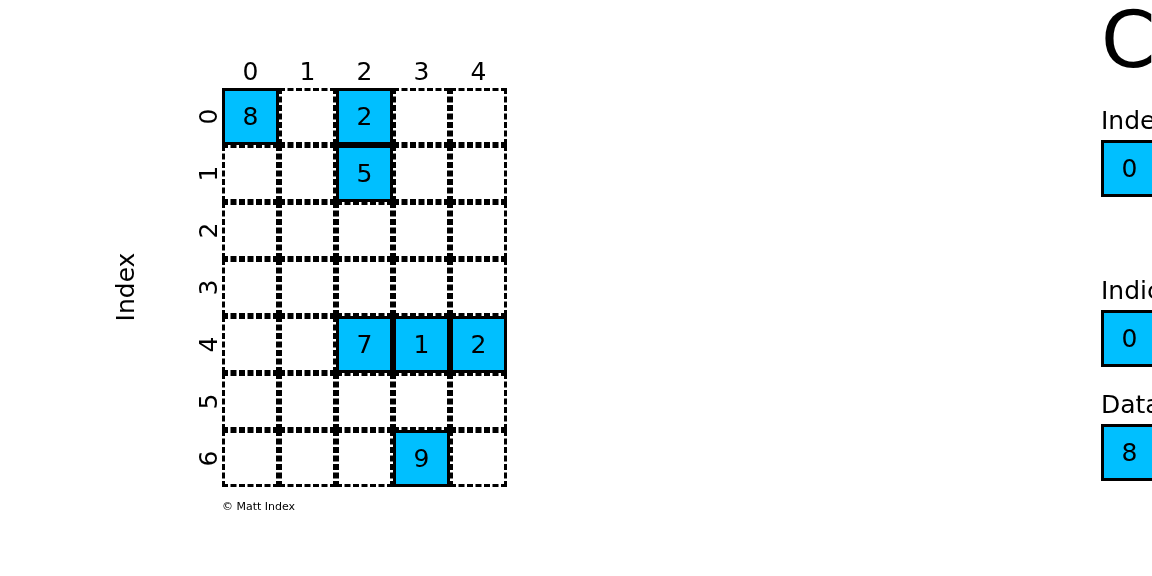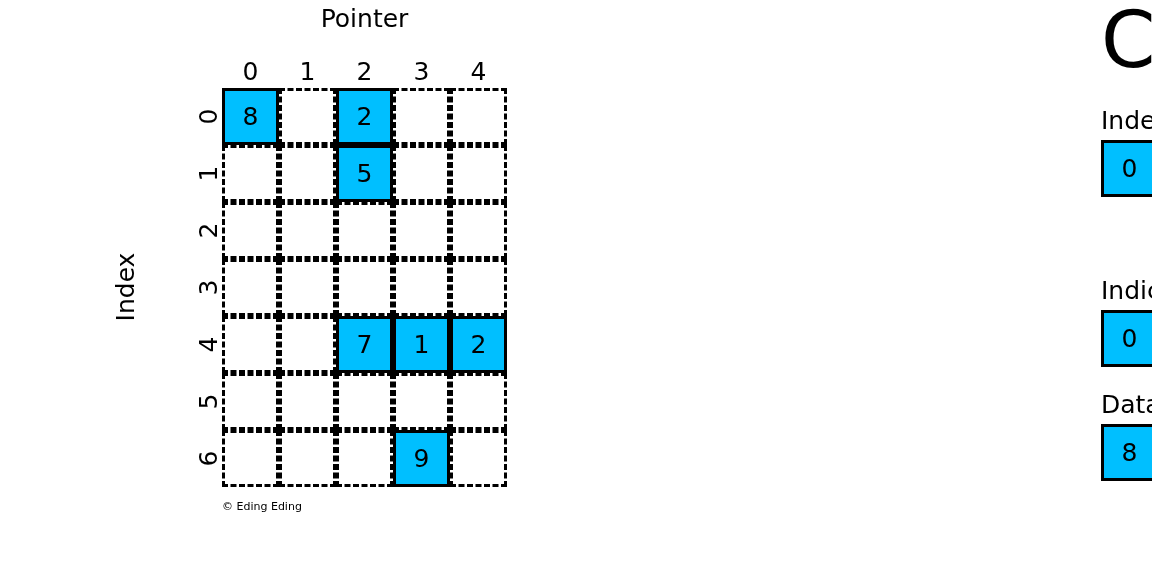--- a/index.html
+++ b/index.html
@@ -171,21 +171,20 @@
 
   #index-pointers-block { top: 106px; }
   #indices-block        { top: 276px; }
   #data-block           { top: 390px; }
 </style>
 </head>
 <body>
 
 <div id="matrix-panel">
 
-  <div id="pointer-axis-title">Pointer</div>
 
   <div id="index-axis-title">Index</div>
 
   <div id="col-labels">
       <div class="col-label">0</div>
       <div class="col-label">1</div>
       <div class="col-label">2</div>
       <div class="col-label">3</div>
       <div class="col-label">4</div>
     </div>
@@ -252,21 +251,21 @@
       <div class="grid-cell" style="left: 228px; top: 342px;"></div>
       <div class="filled-cell" style="left: 0px; top: 0px; background: rgb(0, 191, 255);">8</div>
       <div class="filled-cell" style="left: 114px; top: 0px; background: rgb(0, 191, 255);">2</div>
       <div class="filled-cell" style="left: 114px; top: 57px; background: rgb(0, 191, 255);">5</div>
       <div class="filled-cell" style="left: 114px; top: 228px; background: rgb(0, 191, 255);">7</div>
       <div class="filled-cell" style="left: 171px; top: 228px; background: rgb(0, 191, 255);">1</div>
       <div class="filled-cell" style="left: 228px; top: 228px; background: rgb(0, 191, 255);">2</div>
       <div class="filled-cell" style="left: 171px; top: 342px; background: rgb(0, 191, 255);">9</div>
     </div>
 
-  <div id="copyright">© Eding Eding</div>
+  <div id="copyright">© Matt Index</div>
 </div>
 
 <div id="arrays-panel">
 
   <div id="format-title">CSC</div>
 
   <div class="array-block" id="index-pointers-block">
     <div class="array-label">Index Pointers</div>
     <div class="array-row">
         <div class="array-cell" style="background: rgb(0, 191, 255);">0</div>

